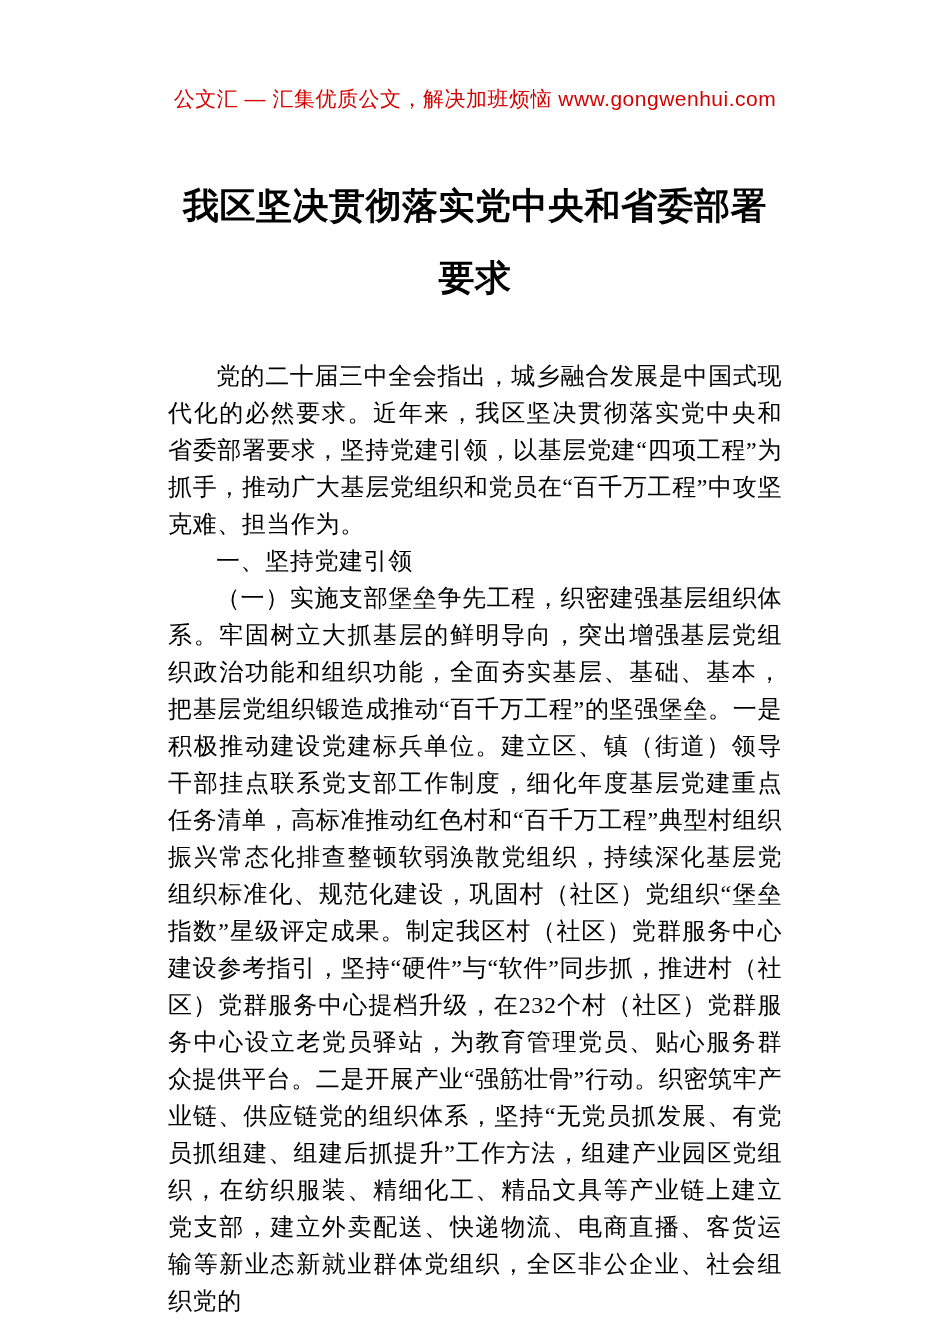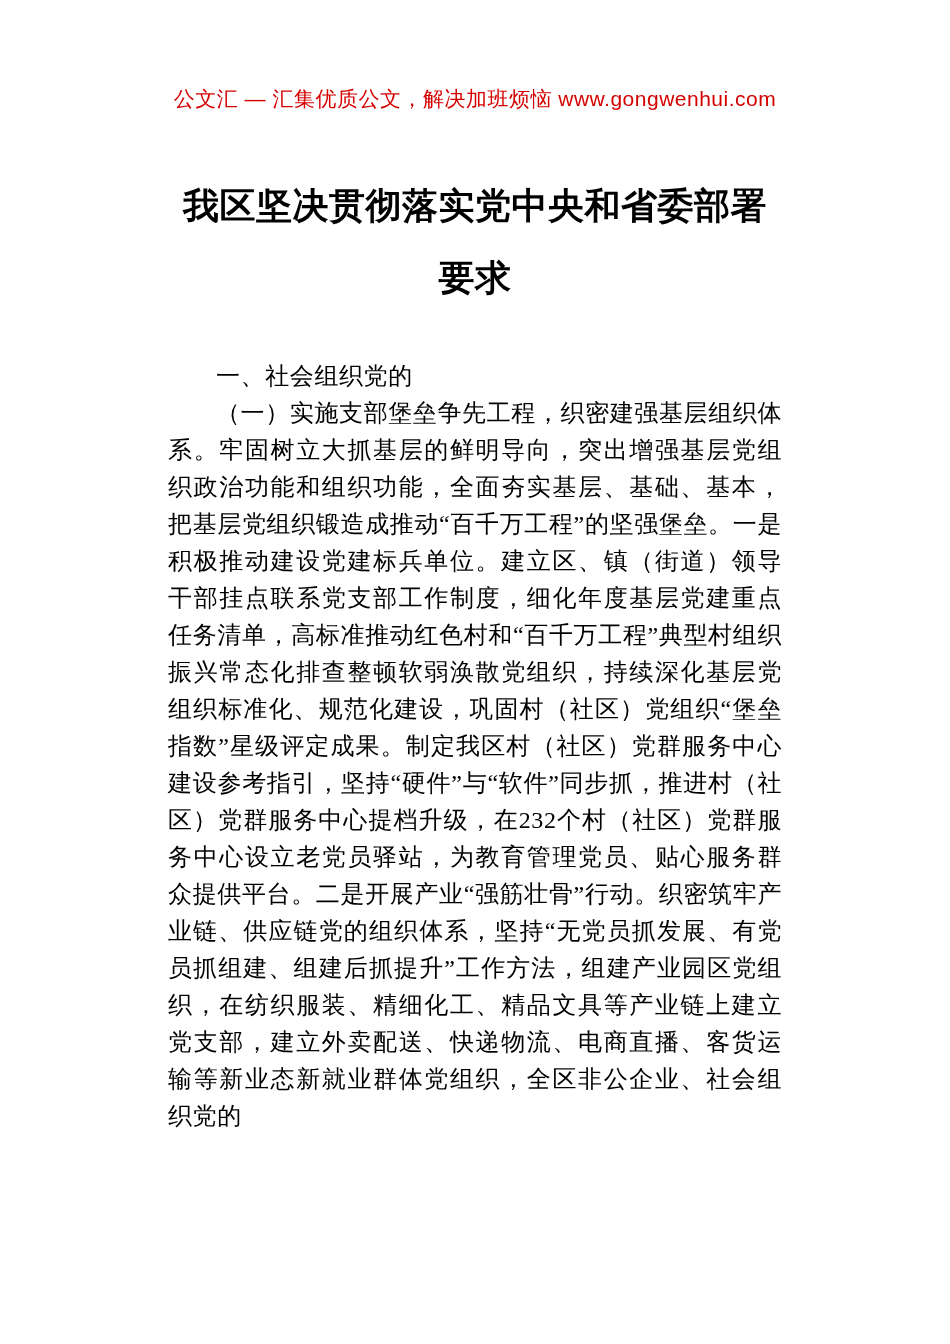--- a/index.html
+++ b/index.html
@@ -56,17 +56,18 @@
 
 <div class="page">
 
   <div class="watermark-header">
     <span>公文汇 — 汇集优质公文，解决加班烦恼 www.gongwenhui.com</span>
   </div>
 
   <h1 class="doc-title">我区坚决贯彻落实党中央和省委部署要求</h1>
 
   <div class="doc-body">
-    <p>一、社会组织党的</p>
+    <p>党的二十届三中全会指出，城乡融合发展是中国式现代化的必然要求。近年来，我区坚决贯彻落实党中央和省委部署要求，坚持党建引领，以基层党建“四项工程”为抓手，推动广大基层党组织和党员在“百千万工程”中攻坚克难、担当作为。</p>
+    <p>一、坚持党建引领</p>
     <p>（一）实施支部堡垒争先工程，织密建强基层组织体系。牢固树立大抓基层的鲜明导向，突出增强基层党组织政治功能和组织功能，全面夯实基层、基础、基本，把基层党组织锻造成推动“百千万工程”的坚强堡垒。一是积极推动建设党建标兵单位。建立区、镇（街道）领导干部挂点联系党支部工作制度，细化年度基层党建重点任务清单，高标准推动红色村和“百千万工程”典型村组织振兴常态化排查整顿软弱涣散党组织，持续深化基层党组织标准化、规范化建设，巩固村（社区）党组织“堡垒指数”星级评定成果。制定我区村（社区）党群服务中心建设参考指引，坚持“硬件”与“软件”同步抓，推进村（社区）党群服务中心提档升级，在232个村（社区）党群服务中心设立老党员驿站，为教育管理党员、贴心服务群众提供平台。二是开展产业“强筋壮骨”行动。织密筑牢产业链、供应链党的组织体系，坚持“无党员抓发展、有党员抓组建、组建后抓提升”工作方法，组建产业园区党组织，在纺织服装、精细化工、精品文具等产业链上建立党支部，建立外卖配送、快递物流、电商直播、客货运输等新业态新就业群体党组织，全区非公企业、社会组织党的</p>
   </div>
 
 </div>
 
 </body></html>

